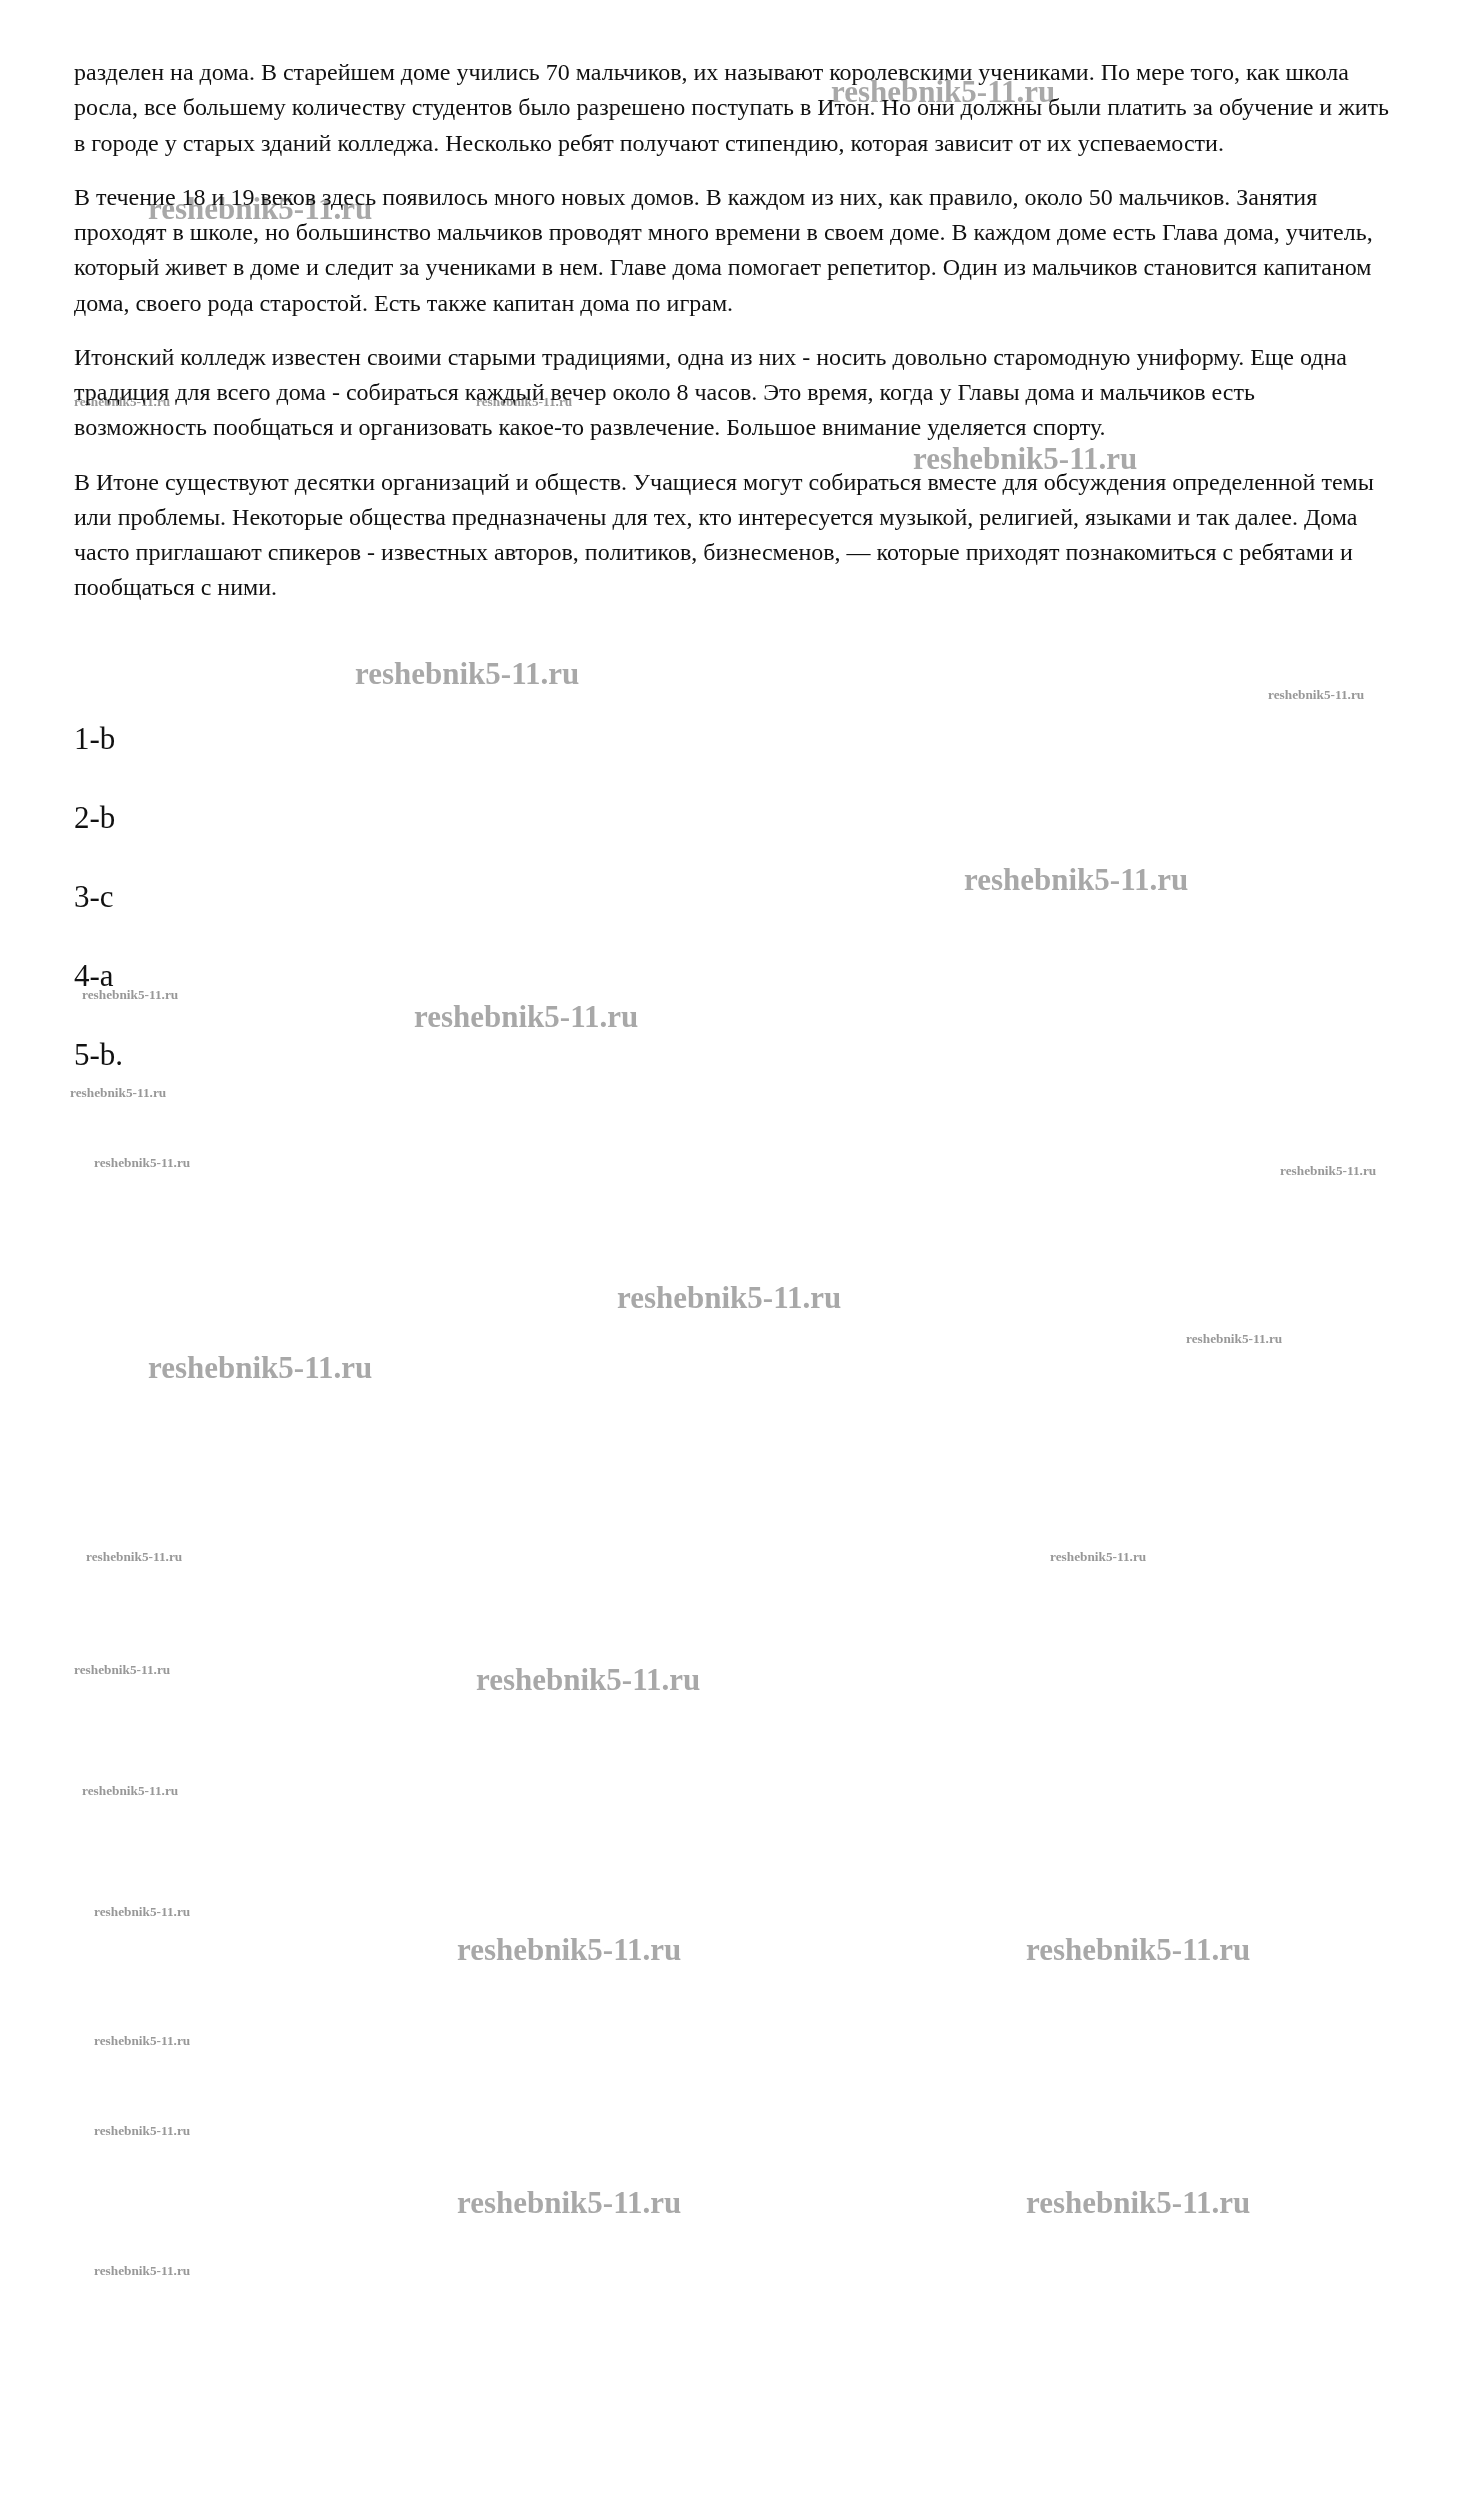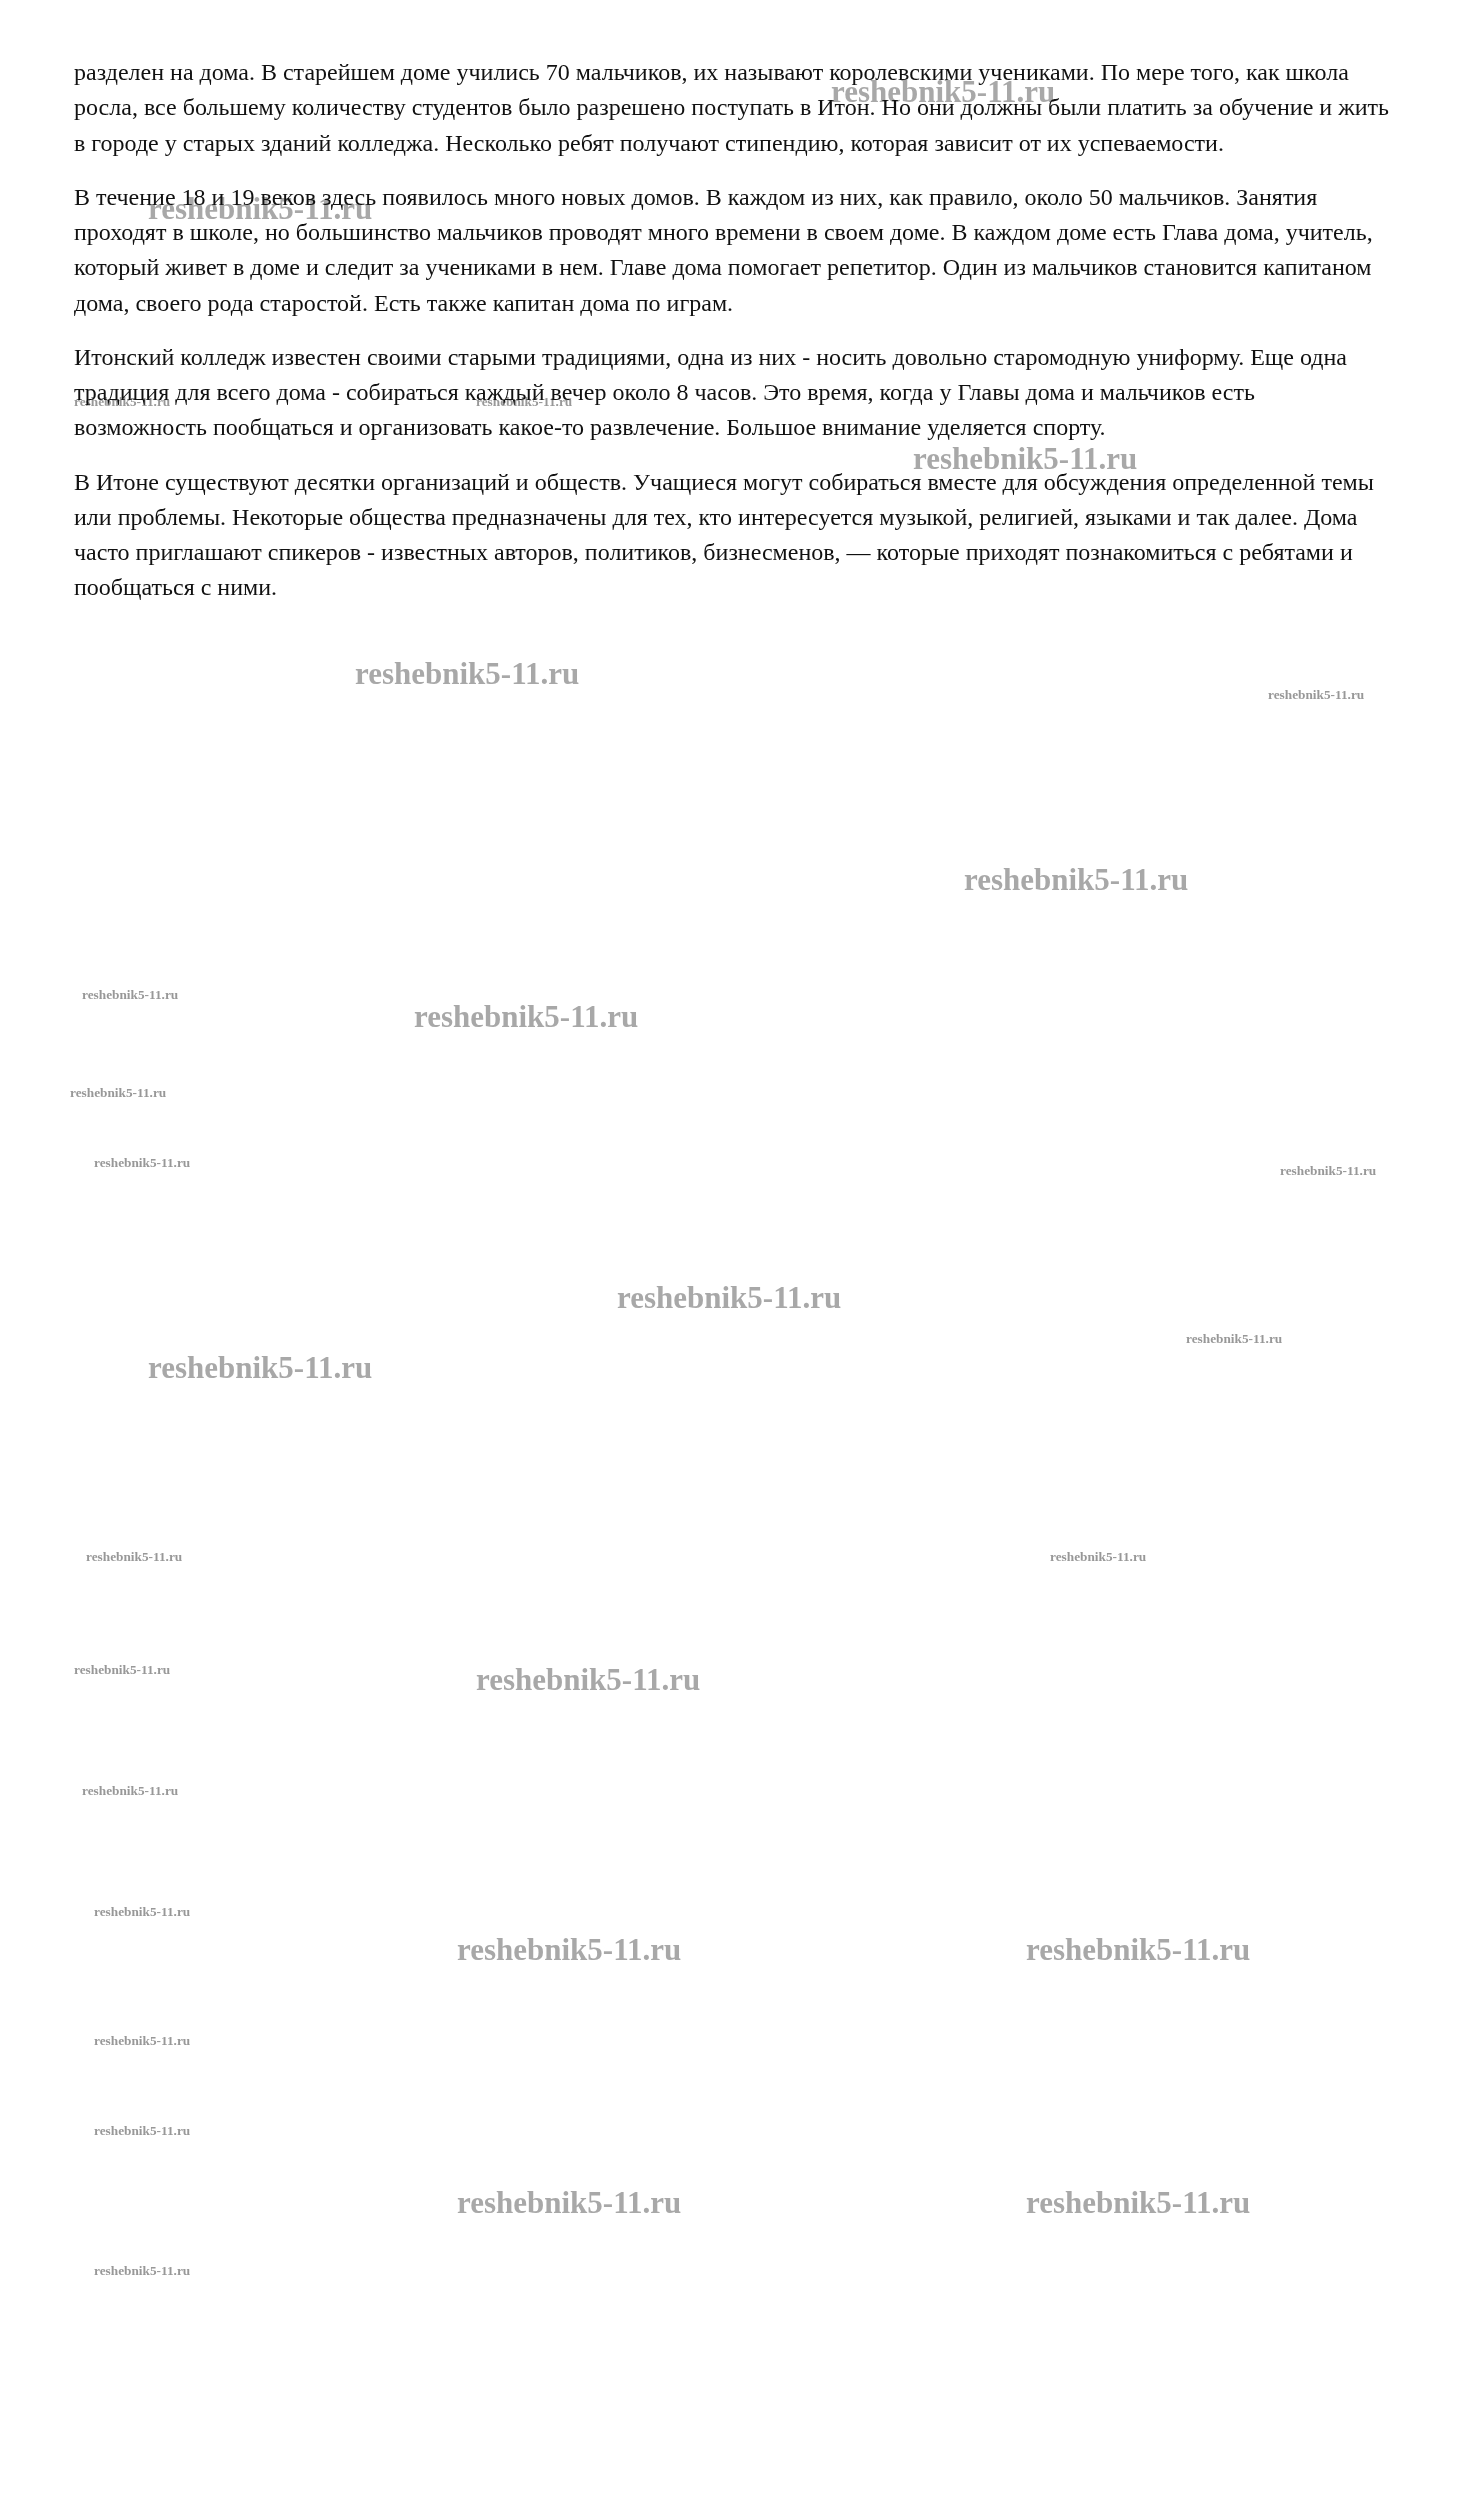--- a/index.html
+++ b/index.html
@@ -112,15 +112,22 @@
       <div class="wm wm-small" style="left: 94px; top: 2263px;">reshebnik5-11.ru</div>
     </div>
 
   <div class="doc-body">
     <p class="para">разделен на дома. В старейшем доме учились 70 мальчиков, их называют королевскими учениками. По мере того, как школа росла, все большему количеству студентов было разрешено поступать в Итон. Но они должны были платить за обучение и жить в городе у старых зданий колледжа. Несколько ребят получают стипендию, которая зависит от их успеваемости.</p>
     <p class="para">В течение 18 и 19 веков здесь появилось много новых домов. В каждом из них, как правило, около 50 мальчиков. Занятия проходят в школе, но большинство мальчиков проводят много времени в своем доме. В каждом доме есть Глава дома, учитель, который живет в доме и следит за учениками в нем. Главе дома помогает репетитор. Один из мальчиков становится капитаном дома, своего рода старостой. Есть также капитан дома по играм.</p>
     <p class="para">Итонский колледж известен своими старыми традициями, одна из них - носить довольно старомодную униформу. Еще одна традиция для всего дома - собираться каждый вечер около 8 часов. Это время, когда у Главы дома и мальчиков есть возможность пообщаться и организовать какое-то развлечение. Большое внимание уделяется спорту.</p>
     <p class="para">В Итоне существуют десятки организаций и обществ. Учащиеся могут собираться вместе для обсуждения определенной темы или проблемы. Некоторые общества предназначены для тех, кто интересуется музыкой, религией, языками и так далее. Дома часто приглашают спикеров - известных авторов, политиков, бизнесменов, — которые приходят познакомиться с ребятами и пообщаться с ними.</p>
   </div>
 
+  <div class="answers">
+    <div class="answer-line">1-b</div>
+    <div class="answer-line">2-b</div>
+    <div class="answer-line">3-c</div>
+    <div class="answer-line">4-a</div>
+    <div class="answer-line">5-b.</div>
+  </div>
 
 </div>
 
 
 </body></html>

